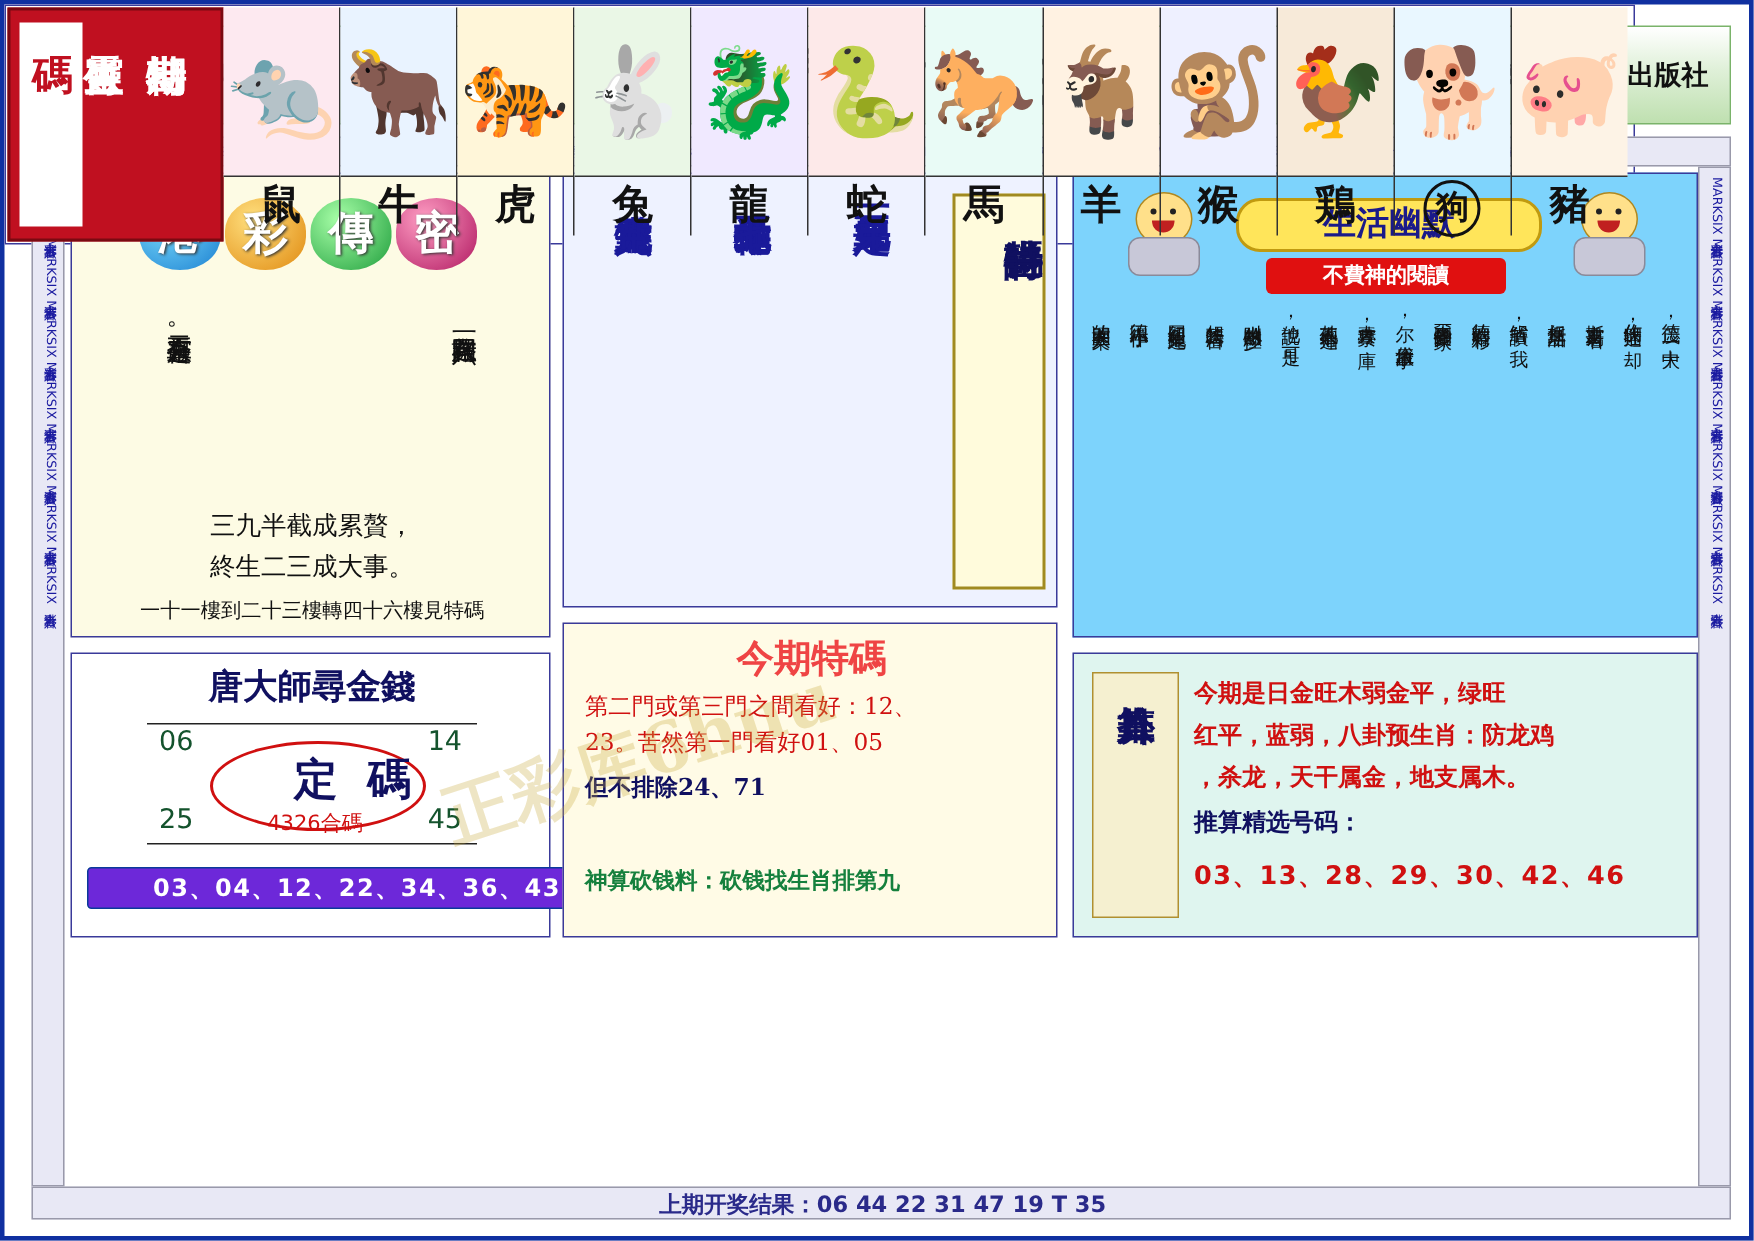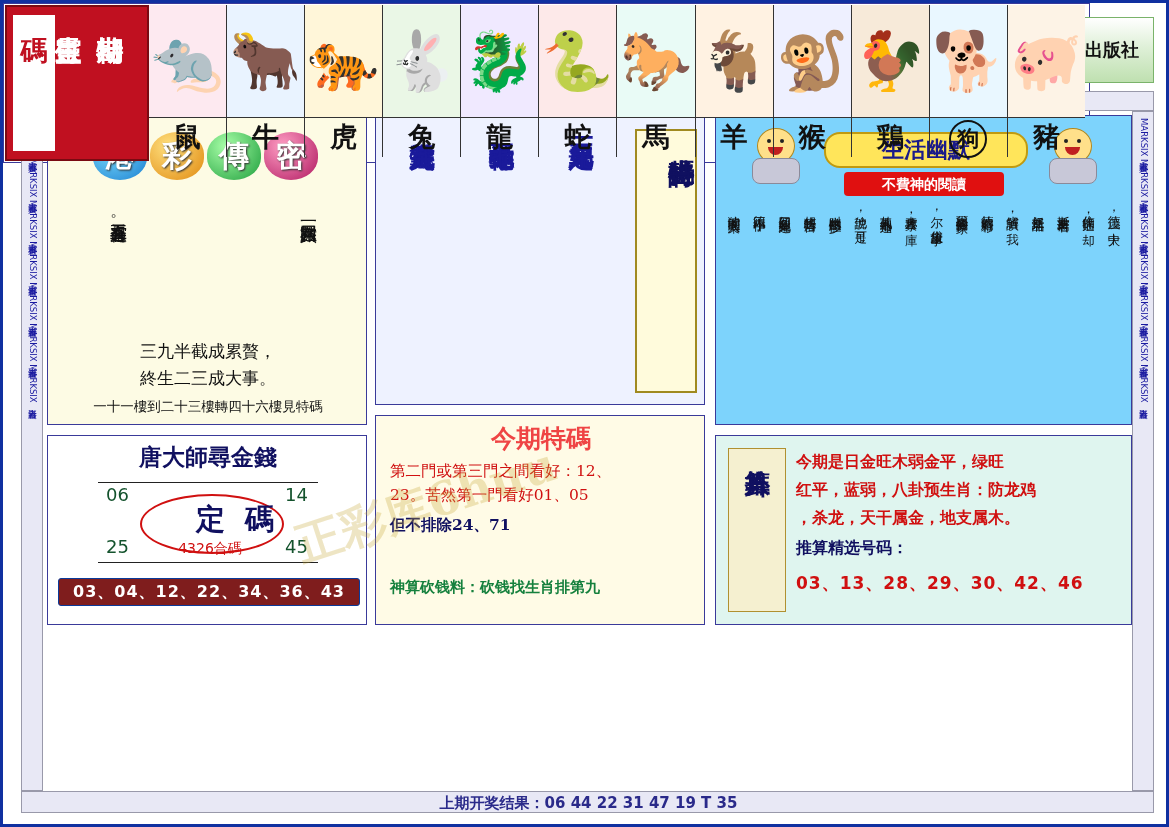--- a/index.html
+++ b/index.html
@@ -180,23 +180,24 @@
     position:absolute;left:92px;top:64px;width:140px;text-align:right;
     font-family:Liberation Sans, sans-serif;font-size:29px;font-weight:bold;color:#101060;
     letter-spacing:6px;
   }
   .tang-code{
     position:absolute;left:92px;top:104px;width:140px;text-align:center;
     font-size:14px;color:#d01010;
   }
   .tang-nums{
     position:absolute;left:10px;top:142px;width:300px;height:26px;
-    background:#7f1d1d;border:1px solid #0a3a9a;border-radius:3px;
+    background:#6d28d9;border:1px solid #0a3a9a;border-radius:3px;
     text-align:center;line-height:26px;color:#ffffff;font-size:16px;font-weight:bold;
     letter-spacing:1px;
+    padding-left:29px;
   }
 
   
   .p-tema{left:372px;top:412px;width:330px;height:210px;background:#fffbe6;}
   .tema-title{
     position:absolute;left:0;top:6px;width:330px;text-align:center;
     font-family:"DejaVu Serif",serif;font-size:25px;font-weight:bold;color:#ef4444;
   }
   .tema-line{
     position:absolute;left:14px;width:306px;font-family:"DejaVu Serif",serif;

